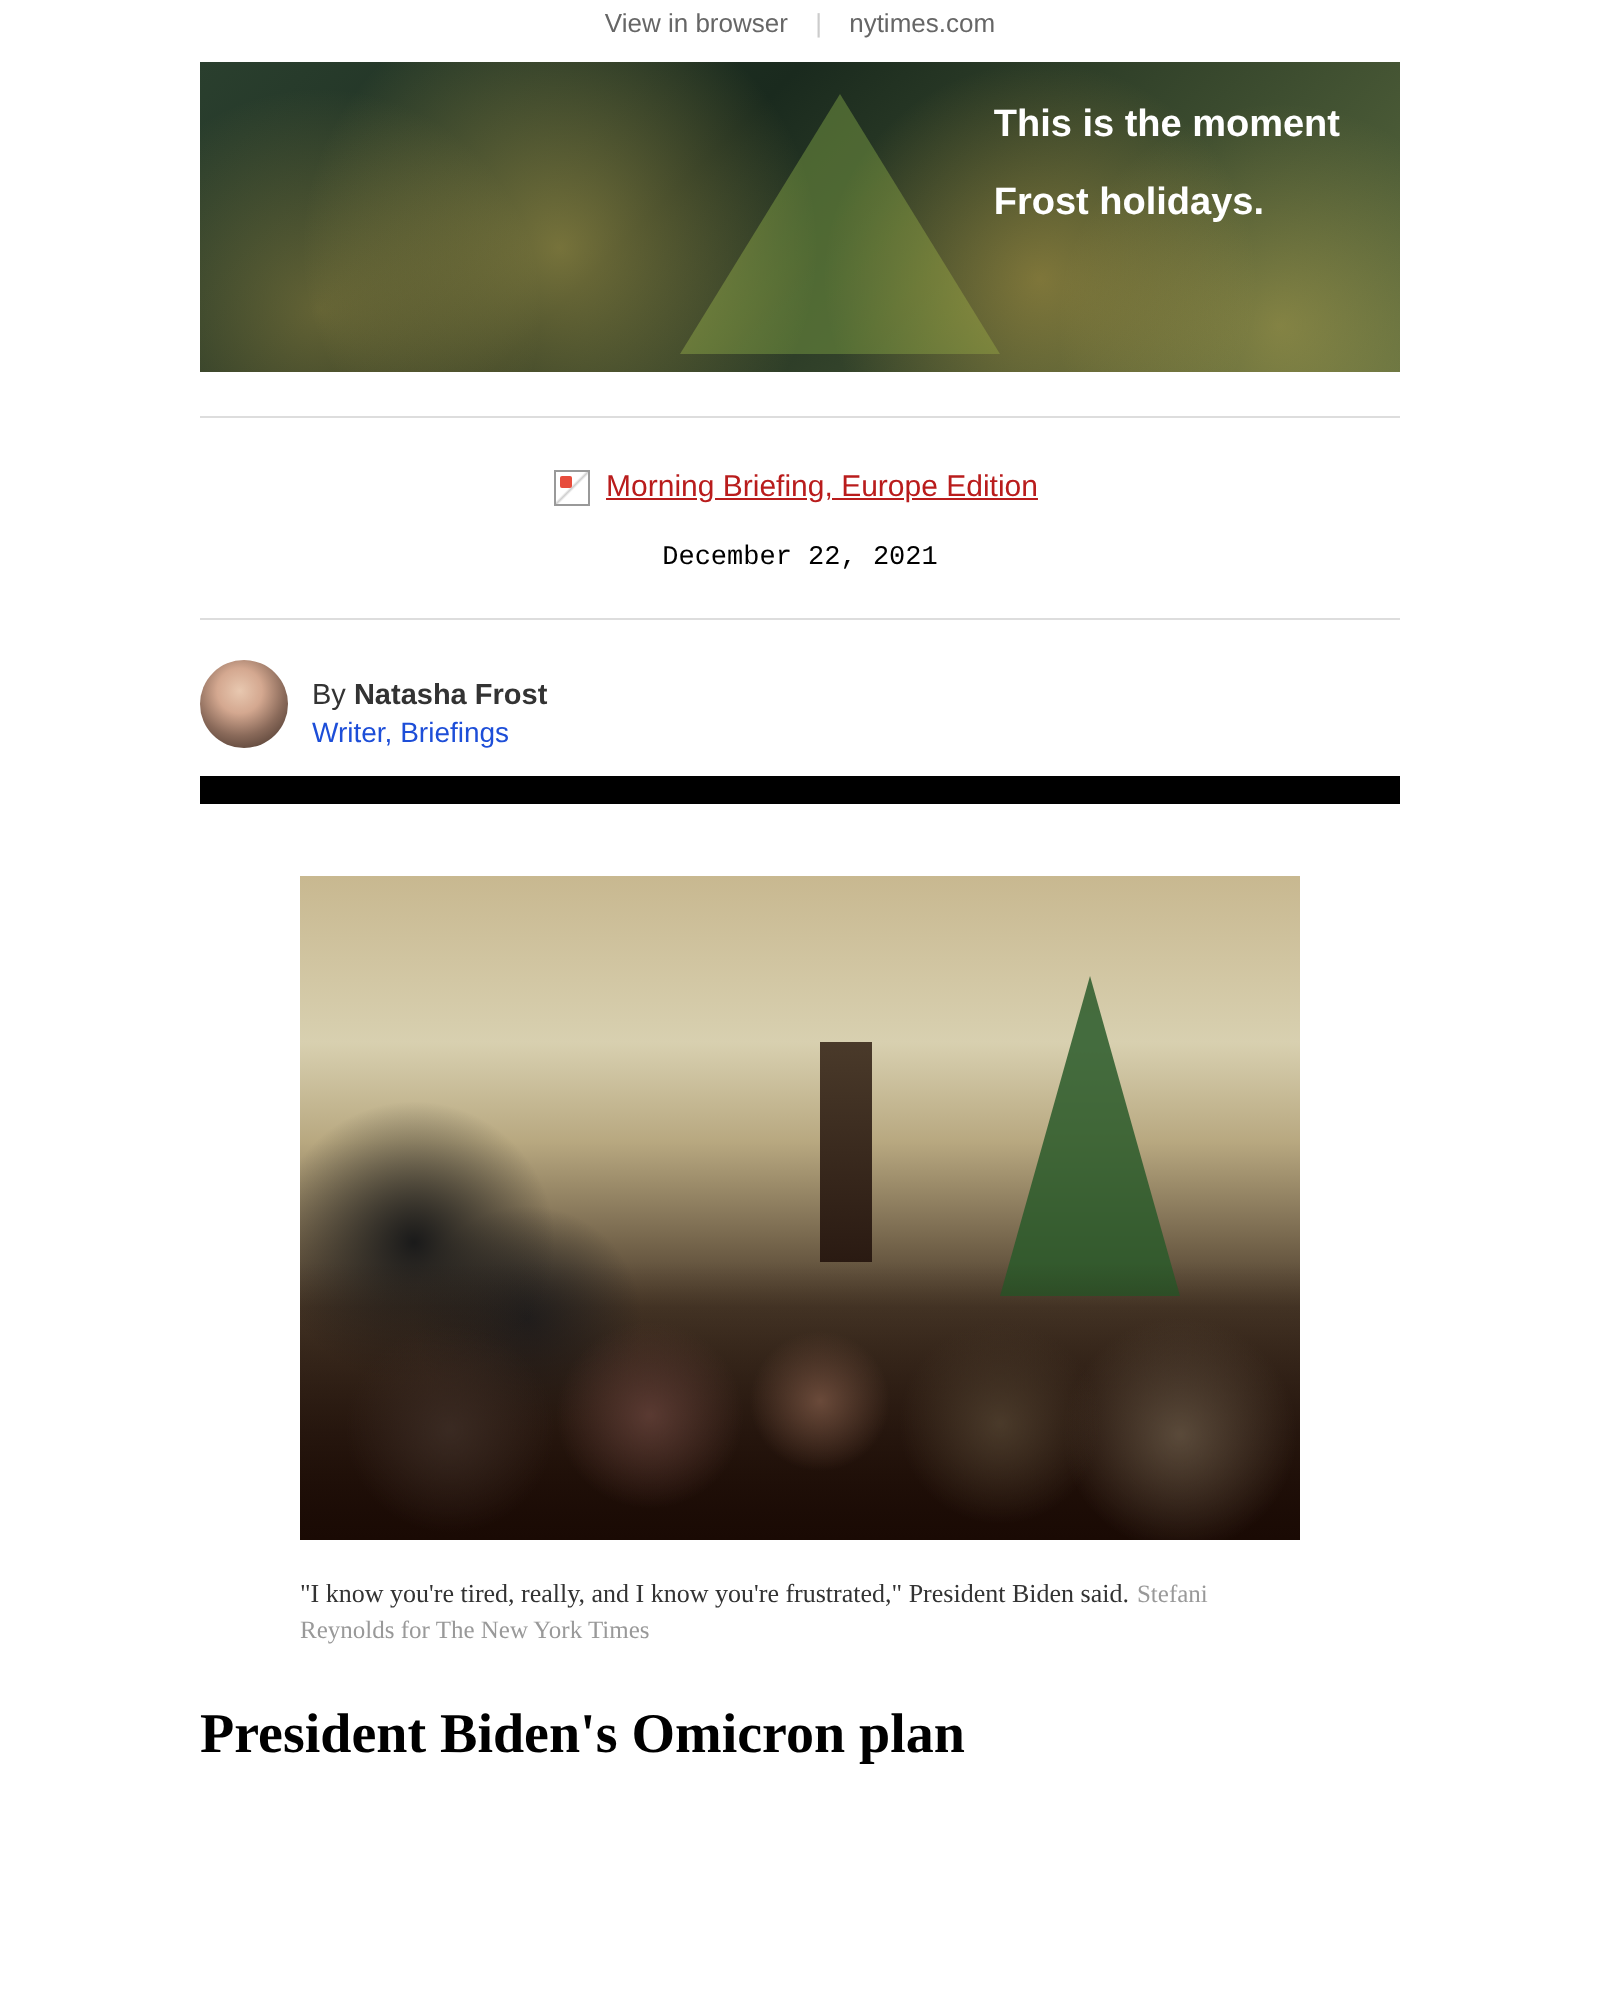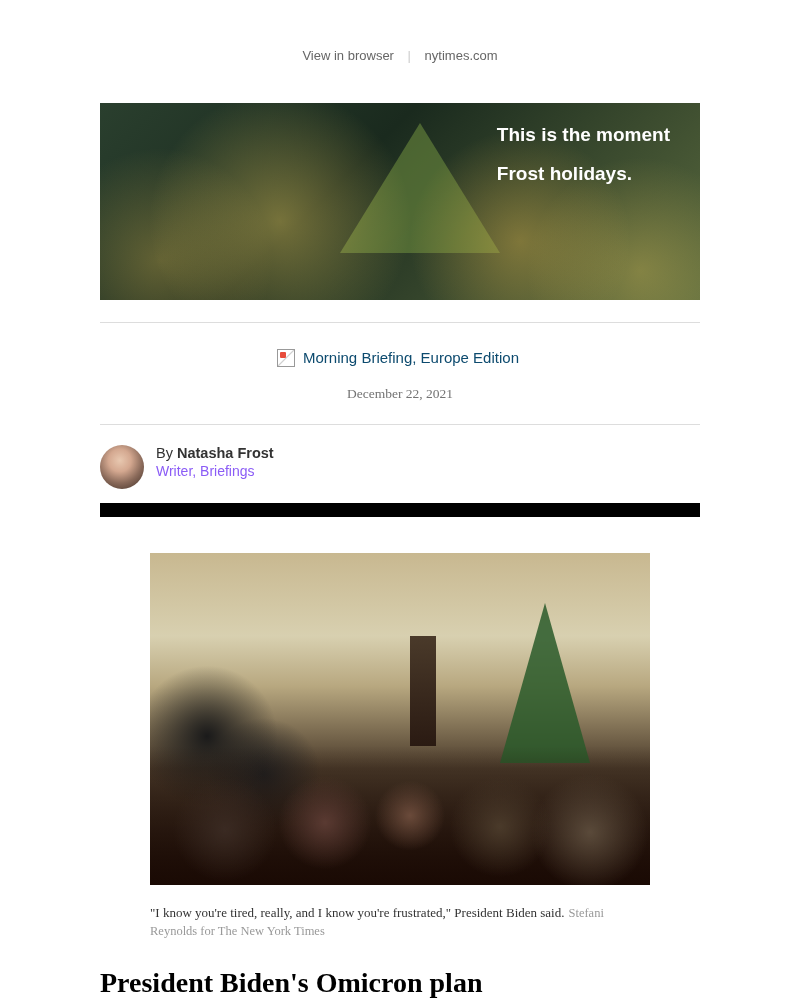--- a/index.html
+++ b/index.html
@@ -8,41 +8,39 @@
       background: #fff;
       color: #333;
     }
     .container {
       max-width: 600px;
       margin: 0 auto;
       padding: 0;
     }
     .top-links {
       text-align: center;
-      padding: 32px 0 12px;
+      padding: 4px 0 12px;
       font-family: Arial, Helvetica, sans-serif;
       font-size: 13px;
       color: #666;
-      margin-top: 16px;
     }
     .top-links a {
       color: #666;
       text-decoration: none;
     }
     .top-links .divider {
       margin: 0 10px;
       color: #ccc;
     }
     .ad-banner {
       width: 100%;
-      height: 197px;
+      height: 155px;
       background: linear-gradient(135deg, #2a3f2e 0%, #1a2a1e 40%, #3a4a2e 70%, #5a6a3e 100%);
       position: relative;
       overflow: hidden;
-      margin-top: 28px;
     }
     .ad-banner::before {
       content: "";
       position: absolute;
       left: 40%;
       top: 10%;
       width: 0;
       height: 0;
       border-left: 80px solid transparent;
       border-right: 80px solid transparent;
@@ -75,23 +73,24 @@
       margin: 22px 0 18px;
     }
     .logo-row {
       text-align: center;
       padding: 6px 0 0;
     }
     .logo-broken {
       display: inline-block;
       font-family: Arial, Helvetica, sans-serif;
       font-size: 15px;
-      color: #0c4a6e;
+      color: #b91c1c;
       padding: 2px 4px;
       vertical-align: middle;
+      text-decoration: underline;
     }
     .logo-broken-icon {
       display: inline-block;
       width: 18px;
       height: 18px;
       border: 1px solid #999;
       vertical-align: middle;
       margin-right: 4px;
       position: relative;
       background: linear-gradient(135deg, #fff 0%, #fff 45%, #d0d0d0 50%, #fff 55%, #fff 100%);
@@ -99,32 +98,32 @@
     .logo-broken-icon::after {
       content: "";
       position: absolute;
       left: 2px; top: 2px;
       width: 6px; height: 6px;
       background: #e74c3c;
       border-radius: 1px;
     }
     .date-row {
       text-align: center;
-      font-family: Liberation Serif, serif;
+      font-family: Liberation Mono, monospace;
       font-size: 13.5px;
-      color: #737373;
+      color: #000000;
       padding: 18px 0 4px;
     }
     .section-divider-2 {
       border-top: 1px solid #ddd;
       margin: 18px 0 16px;
     }
     .byline-row {
       display: flex;
-      align-items: flex-start;
+      align-items: flex-end;
       gap: 12px;
       padding: 4px 0 14px;
     }
     .avatar {
       width: 44px;
       height: 44px;
       border-radius: 50%;
       background: radial-gradient(circle at 45% 35%, #e8c8b0 0%, #d4a890 30%, #8a6a5a 60%, #3a2a22 100%);
       flex-shrink: 0;
     }
@@ -133,21 +132,21 @@
     }
     .byline-by {
       font-size: 14.5px;
       color: #333;
     }
     .byline-name {
       font-weight: bold;
     }
     .byline-role {
       font-size: 14px;
-      color: #8b5cf6;
+      color: #1d4ed8;
       margin-top: 2px;
     }
     .headline {
       font-family: Georgia, serif;
       font-weight: bold;
       font-size: 25px;
       line-height: 1.35;
       color: #000;
       padding: 6px 0 18px;
     }

